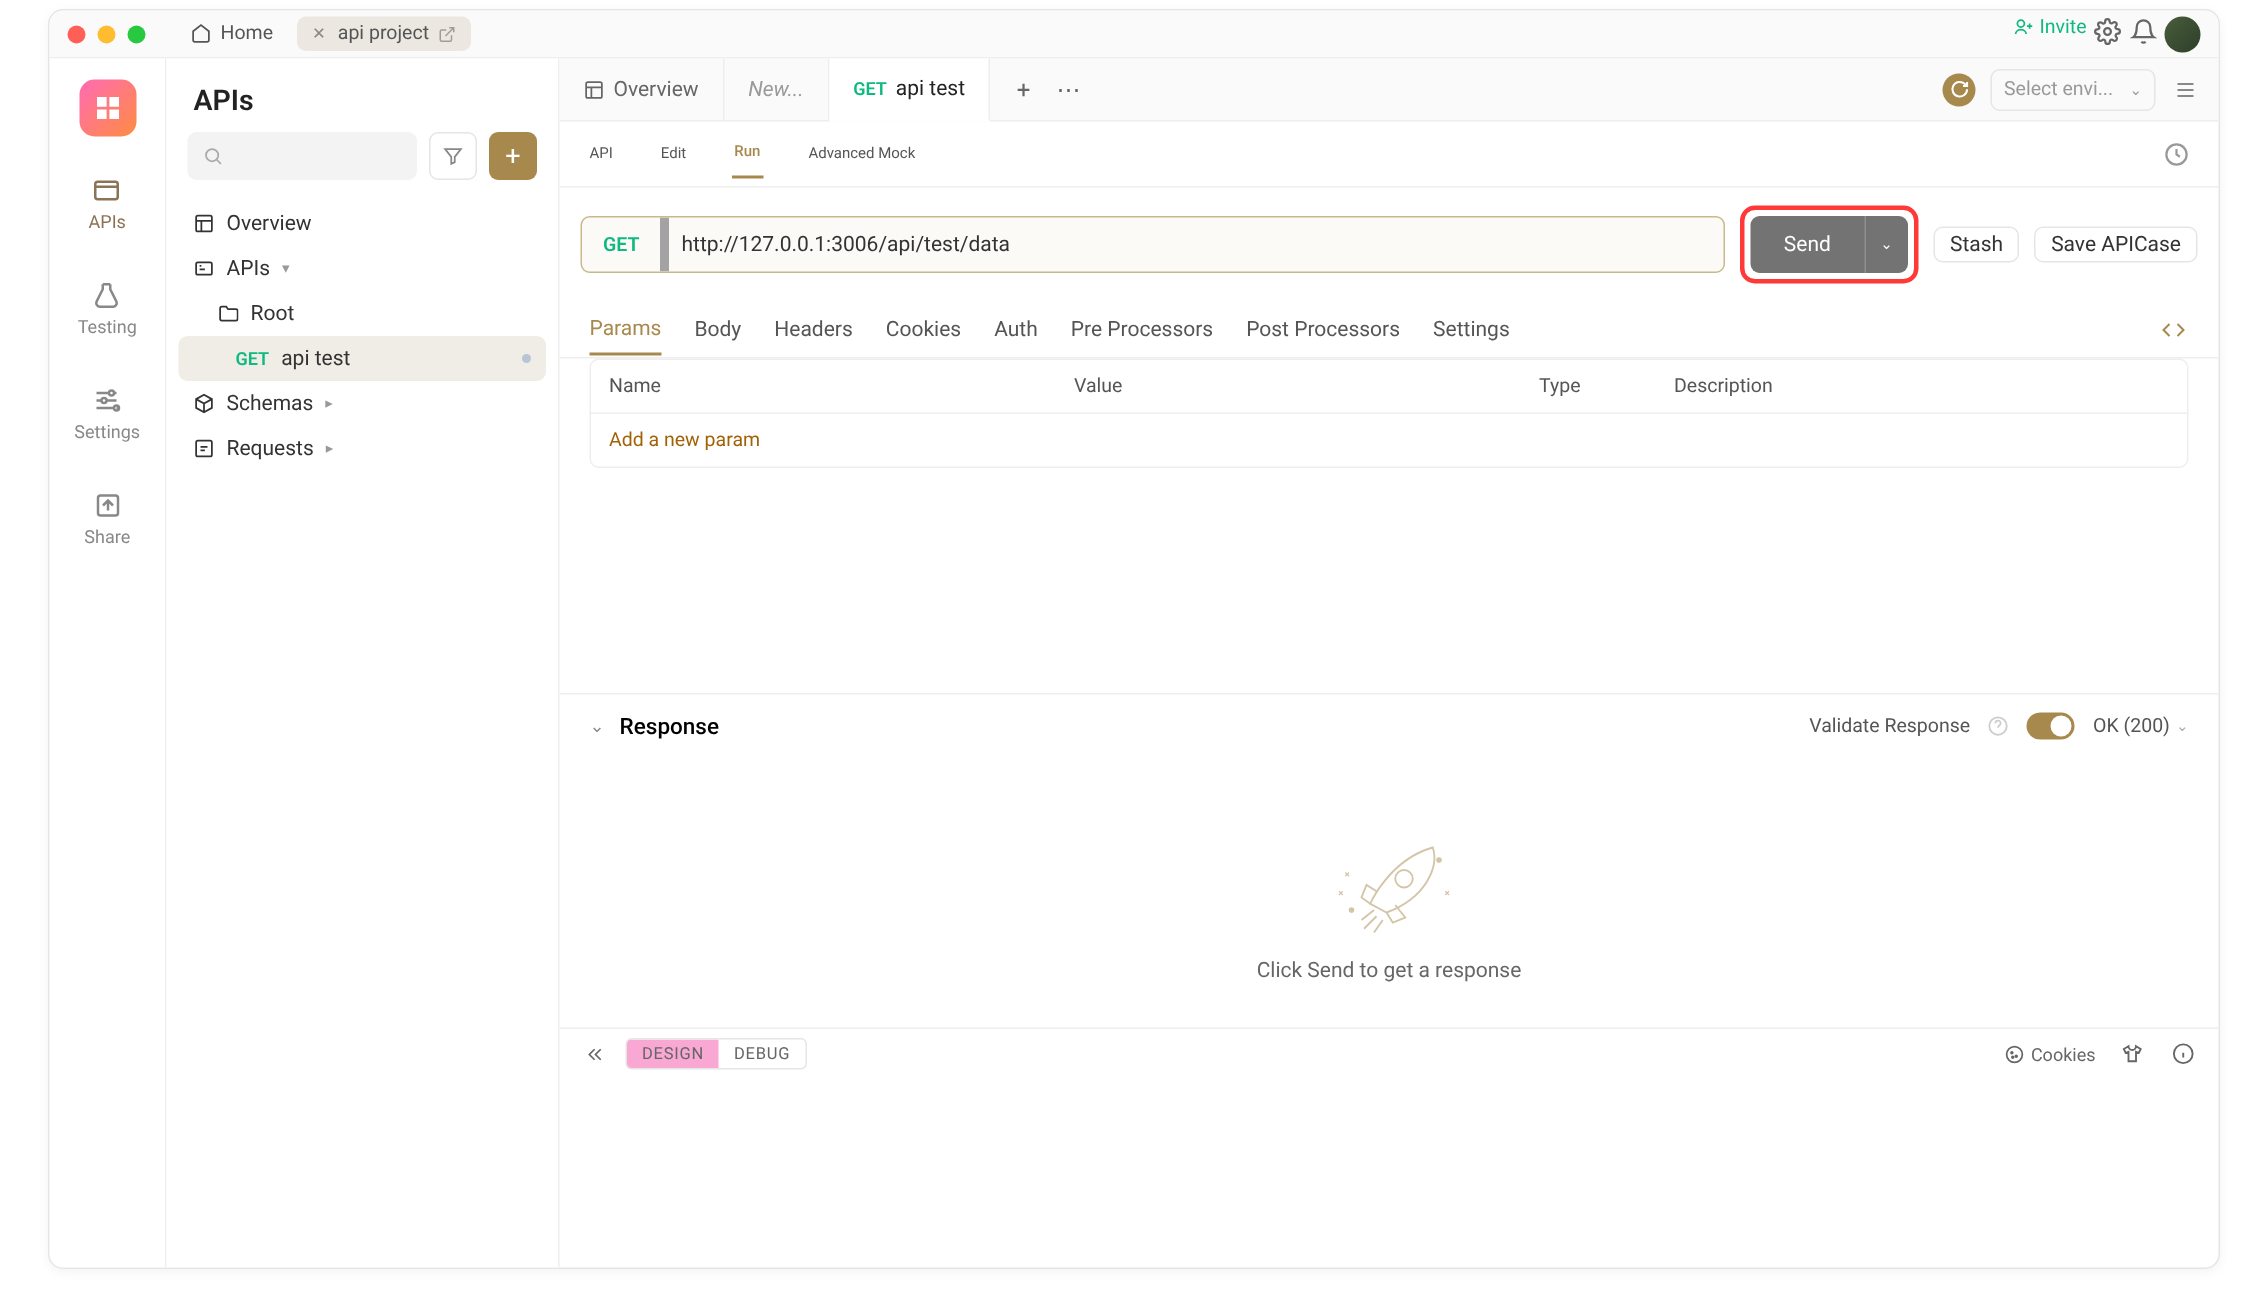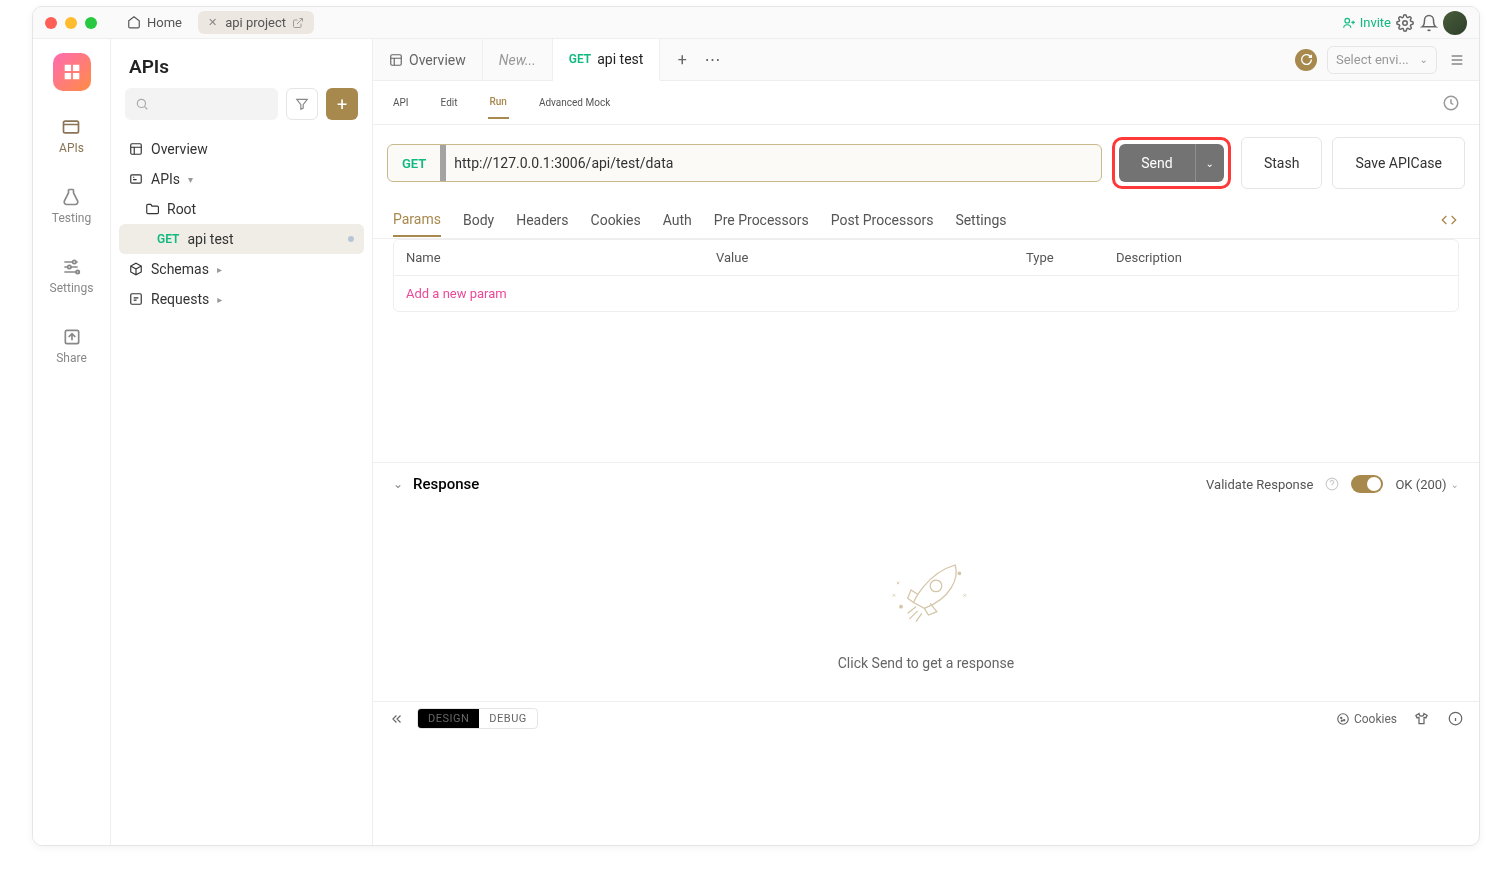--- a/index.html
+++ b/index.html
@@ -5,21 +5,21 @@
 *{box-sizing:border-box;margin:0;padding:0;font-family:-apple-system,BlinkMacSystemFont,"Segoe UI",Roboto,sans-serif}
 body{background:#fff;width:1512px;height:873px;overflow:hidden;position:relative}
 .window{width:1448px;height:840px;margin:6px auto;border:1px solid #e5e5e5;border-radius:10px;overflow:hidden;display:flex;flex-direction:column;background:#fff;box-shadow:0 2px 8px rgba(0,0,0,.05)}
 .titlebar{height:32px;display:flex;align-items:center;padding:0 12px;border-bottom:1px solid #eee;background:#fafafa}
 .traffic{display:flex;gap:8px;margin-right:20px}
 .dot{width:12px;height:12px;border-radius:50%}
 .dot.red{background:#ff5f57}.dot.yellow{background:#febc2e}.dot.green{background:#28c840}
 .home-btn{display:flex;align-items:flex-start;gap:6px;padding:4px 10px;color:#555;font-size:13px;cursor:pointer}
 .proj-tab{display:flex;align-items:center;gap:6px;padding:4px 10px;margin-left:6px;background:#ece8e1;border-radius:6px;font-size:13px;color:#555}
 .proj-tab .x{color:#888;margin-right:2px;font-size:11px}
-.titlebar-right{margin-left:auto;display:flex;align-items:center;gap:4px}
+.titlebar-right{margin-left:auto;display:flex;align-items:flex-start;gap:4px}
 .invite{color:#10b981;font-size:13px;display:flex;align-items:center;gap:4px;cursor:pointer}
 .icon-btn{width:20px;height:20px;display:flex;align-items:center;justify-content:center;color:#666;cursor:pointer}
 .avatar{width:24px;height:24px;border-radius:50%;background:linear-gradient(135deg,#4a5d3a,#2d3e2a)}
 .body{flex:1;display:flex;min-height:0}
 .rail{width:78px;border-right:1px solid #eee;display:flex;flex-direction:column;align-items:center;padding-top:14px;gap:20px;background:#fff}
 .logo{width:38px;height:38px;border-radius:10px;background:linear-gradient(135deg,#ff6bb3,#ff8c42);display:flex;align-items:center;justify-content:center}
 .rail-item{display:flex;flex-direction:column;align-items:center;gap:4px;color:#8b7355;font-size:12px;cursor:pointer;padding:6px}
 .rail-item.muted{color:#888}
 .sidebar{width:262px;border-right:1px solid #eee;display:flex;flex-direction:column;background:#fff}
 .sidebar-hdr{padding:16px 18px 10px;font-size:19px;font-weight:600;color:#222}
@@ -52,45 +52,45 @@
 .subtabs .st.active{color:#a8894d;border-bottom:2px solid #a8894d;font-weight:500}
 .subtabs-right{margin-left:auto;color:#999}
 .req-row{padding:12px 14px;display:flex;gap:10px;align-items:center}
 .url-box{flex:1;display:flex;align-items:center;border:1px solid #c9b88a;border-radius:6px;background:#fbfaf7;height:38px;overflow:hidden}
 .url-method{padding:0 14px;color:#10b981;font-weight:600;font-size:13px}
 .url-input{flex:1;border:none;background:transparent;font-size:14px;padding:0 8px;outline:none;color:#333;border-left:6px solid #a3a3a3;height:100%}
 .send-wrap{position:relative;border:3px solid #ff3838;border-radius:10px;padding:4px}
 .send-btn{display:flex;align-items:stretch;background:#737373;border-radius:6px;overflow:hidden;height:38px}
 .send-btn .lbl{padding:0 22px;color:#fff;font-size:14px;display:flex;align-items:center;cursor:pointer}
 .send-btn .dd{padding:0 10px;color:#fff;display:flex;align-items:center;cursor:pointer;border-left:1px solid rgba(255,255,255,.2);font-size:10px}
-.ghost-btn{height:52px;padding:0 22px;border:1px solid #e5e5e5;border-radius:6px;background:#fff;font-size:14px;color:#333;cursor:pointer;display:flex;align-items:center}
+.ghost-btn{height:24px;padding:0 10px;border:1px solid #e5e5e5;border-radius:6px;background:#fff;font-size:14px;color:#333;cursor:pointer;display:flex;align-items:center}
 .param-tabs{display:flex;align-items:center;gap:22px;padding:0 20px;height:38px;border-bottom:1px solid #eee;font-size:14px}
 .param-tabs .pt{color:#555;cursor:pointer;padding:8px 0}
 .param-tabs .pt.active{color:#a8894d;border-bottom:2px solid #a8894d}
 .param-tabs-right{margin-left:auto;color:#a8894d;font-size:12px}
 .section-label{padding:14px 20px 10px;font-size:13px;color:#666}
 .tbl{margin:0 20px;border:1px solid #eee;border-radius:6px;font-size:13px}
 .tbl-hd{display:flex;padding:10px 12px;color:#555;border-bottom:1px solid #eee}
-.tbl-row{display:flex;padding:10px 12px;color:#ec4899}
+.tbl-row{display:flex;padding:10px 12px;color:#a16207}
 .col-name{flex:0 0 310px}.col-value{flex:0 0 310px}.col-type{flex:0 0 90px}.col-desc{flex:1}
 .response{border-top:1px solid #eee;margin-top:150px}
 .resp-hdr{display:flex;align-items:center;padding:12px 20px;gap:10px}
 .resp-hdr .chev{color:#888;font-size:12px}
 .resp-hdr .ttl{font-size:15px;font-weight:500}
 .resp-hdr-right{margin-left:auto;display:flex;align-items:center;gap:12px;font-size:13px;color:#555}
 .toggle{width:32px;height:18px;background:#a8894d;border-radius:9px;position:relative;cursor:pointer}
 .toggle::after{content:"";position:absolute;right:2px;top:2px;width:14px;height:14px;background:#fff;border-radius:50%}
 .ok-drop{display:flex;align-items:center;gap:4px;cursor:pointer}
 .empty{display:flex;flex-direction:column;align-items:center;padding:40px 0 30px;color:#888}
 .rocket-svg{width:100px;height:90px}
-.empty-text{margin-top:20px;font-size:14px;color:#666}
+.empty-text{margin-top:4px;font-size:14px;color:#666}
 .bottombar{height:34px;border-top:1px solid #eee;display:flex;align-items:center;padding:0 14px;gap:10px;font-size:12px;color:#666}
 .seg{display:flex;border:1px solid #e5e5e5;border-radius:4px;overflow:hidden}
 .seg .s{padding:3px 10px;cursor:pointer;font-size:11px;letter-spacing:.5px}
-.seg .s.active{background:#000000}
+.seg .s.active{background:#f9a8d4}
 .bottombar-right{margin-left:auto;display:flex;align-items:center;gap:14px}
 .cookies-link{display:flex;align-items:center;gap:4px;cursor:pointer}
 svg{display:block}
 .ext-icon{opacity:.5}
 </style>
 </head>
 <body>
 
 <div class="window">
   <div class="titlebar">

